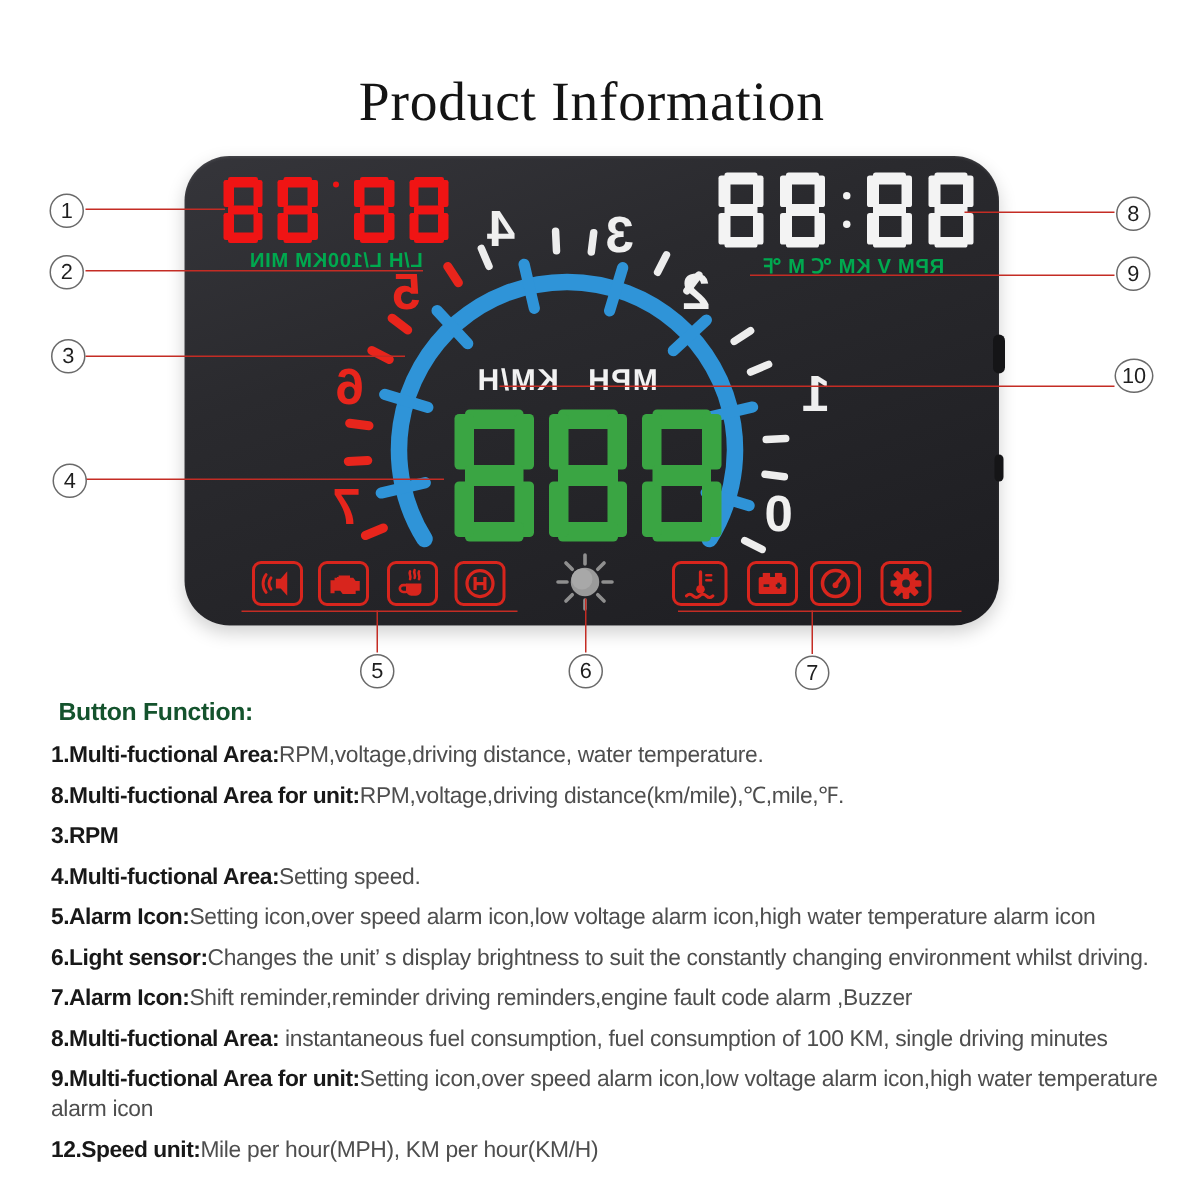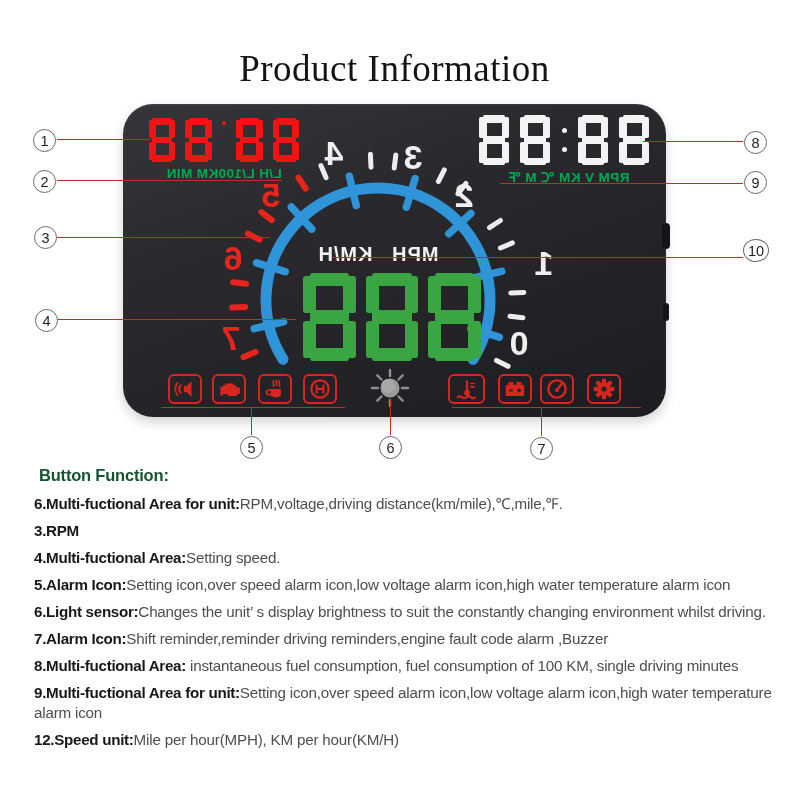--- a/index.html
+++ b/index.html
@@ -331,21 +331,22 @@
   <div class="co" style="left:35px;top:309px;">4</div>
   <div class="co" style="left:240px;top:436px;">5</div>
   <div class="co" style="left:379px;top:436px;">6</div>
   <div class="co" style="left:530px;top:437px;">7</div>
   <div class="co" style="left:744px;top:131px;">8</div>
   <div class="co" style="left:744px;top:171px;">9</div>
   <div class="co" style="left:743px;top:239px;width:26px;">10</div>
 
   <div class="functions">
     <p class="fn-heading">Button Function:</p>
-    <p class="fn-item"><b>6.Multi-fuctional Area for unit:</b><span>RPM,voltage,driving distance(km/mile),℃,mile,℉.</span></p>
+    <p class="fn-item"><b>1.Multi-fuctional Area:</b><span>RPM,voltage,driving distance, water temperature.</span></p>
+    <p class="fn-item"><b>8.Multi-fuctional Area for unit:</b><span>RPM,voltage,driving distance(km/mile),℃,mile,℉.</span></p>
     <p class="fn-item"><b>3.RPM</b><span></span></p>
     <p class="fn-item"><b>4.Multi-fuctional Area:</b><span>Setting speed.</span></p>
     <p class="fn-item"><b>5.Alarm Icon:</b><span>Setting icon,over speed alarm icon,low voltage alarm icon,high water temperature alarm icon</span></p>
     <p class="fn-item"><b>6.Light sensor:</b><span>Changes the unit’ s display brightness to suit the constantly changing environment whilst driving.</span></p>
     <p class="fn-item"><b>7.Alarm Icon:</b><span>Shift reminder,reminder driving reminders,engine fault code alarm ,Buzzer</span></p>
     <p class="fn-item"><b>8.Multi-fuctional Area:</b><span> instantaneous fuel consumption, fuel consumption of 100 KM, single driving minutes</span></p>
     <p class="fn-item"><b>9.Multi-fuctional Area for unit:</b><span>Setting icon,over speed alarm icon,low voltage alarm icon,high water temperature alarm icon</span></p>
     <p class="fn-item"><b>12.Speed unit:</b><span>Mile per hour(MPH), KM per hour(KM/H)</span></p>
   </div>
 

